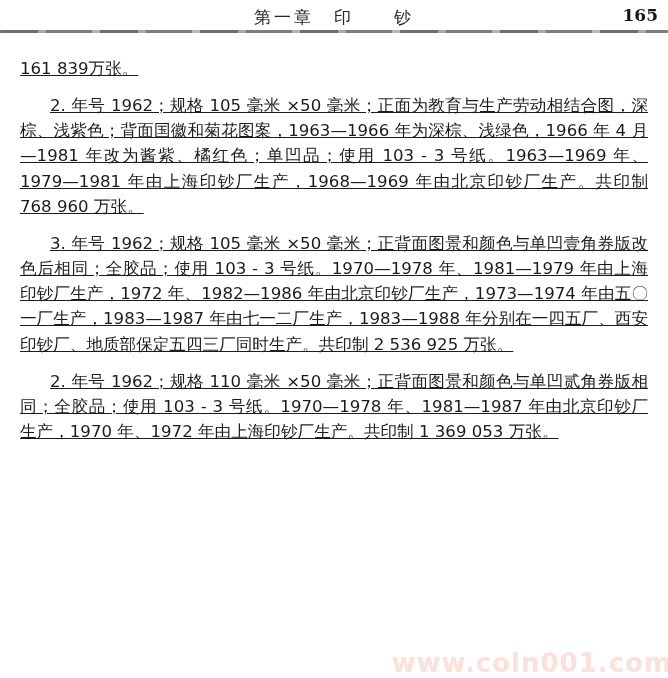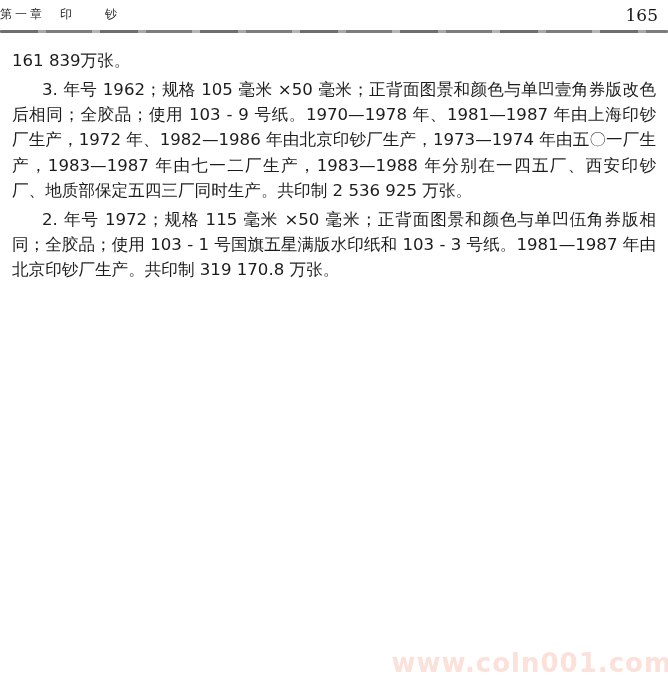--- a/index.html
+++ b/index.html
@@ -22,32 +22,32 @@
     top: 0;
     left: 0;
     right: 0;
     height: 31px;
   }
   .chapter-title {
     position: absolute;
     top: 6px;
     left: 0;
     width: 100%;
-    text-align: left;
-    font-size: 12px;
+    text-align: center;
+    font-size: 17px;
     letter-spacing: 3px;
     color: #262626;
     font-family: "DejaVu Serif", serif;
   }
   .folio {
     position: absolute;
     top: 5px;
     right: 10px;
     font-size: 17px;
-    font-weight: 400;
+    font-weight: 700;
     font-family: "DejaVu Serif", serif;
     color: #161616;
   }
   .head-rule {
     position: absolute;
     top: 30px;
     left: 0;
     width: 668px;
     height: 3px;
     background:
@@ -64,22 +64,23 @@
     top: 44px;
     left: 8px;
     width: 652px;
     font-size: 16.6px;
     line-height: 25.15px;
     text-align: justify;
     text-justify: inter-ideograph;
     color: #1c1c1c;
   }
   .body-text p {
-    margin: 4px;
+    margin: 12px;
     padding: 0;
+    text-decoration: underline;
   }
   .body-text p.indent {
     text-indent: 30px;
   }
   .body-text b.section-lead {
     font-weight: 700;
     letter-spacing: 1px;
   }
   
   .watermark {
@@ -101,19 +102,20 @@
 
   <div class="running-head">
     <div class="chapter-title">第一章　印　　钞</div>
     <div class="folio">165</div>
   </div>
 
   <div class="head-rule"></div>
 
   <div class="body-text">
       <p class="">161 839万张。</p>
-      <p class="indent">3. 年号 1962；规格 105 毫米 ×50 毫米；正背面图景和颜色与单凹壹角券版改色后相同；全胶品；使用 103 - 9 号纸。1970—1978 年、1981—1987 年由上海印钞厂生产，1972 年、1982—1986 年由北京印钞厂生产，1973—1974 年由五〇一厂生产，1983—1987 年由七一二厂生产，1983—1988 年分别在一四五厂、西安印钞厂、地质部保定五四三厂同时生产。共印制 2 536 925 万张。</p>
-      <p class="indent">2. 年号 1972；规格 115 毫米 ×50 毫米；正背面图景和颜色与单凹伍角券版相同；全胶品；使用 103 - 1 号国旗五星满版水印纸和 103 - 3 号纸。1981—1987 年由北京印钞厂生产。共印制 319 170.8 万张。</p>
+      <p class="indent">2. 年号 1962；规格 105 毫米 ×50 毫米；正面为教育与生产劳动相结合图，深棕、浅紫色；背面国徽和菊花图案，1963—1966 年为深棕、浅绿色，1966 年 4 月—1981 年改为酱紫、橘红色；单凹品；使用 103 - 3 号纸。1963—1969 年、1979—1981 年由上海印钞厂生产，1968—1969 年由北京印钞厂生产。共印制 768 960 万张。</p>
+      <p class="indent">3. 年号 1962；规格 105 毫米 ×50 毫米；正背面图景和颜色与单凹壹角券版改色后相同；全胶品；使用 103 - 3 号纸。1970—1978 年、1981—1979 年由上海印钞厂生产，1972 年、1982—1986 年由北京印钞厂生产，1973—1974 年由五〇一厂生产，1983—1987 年由七一二厂生产，1983—1988 年分别在一四五厂、西安印钞厂、地质部保定五四三厂同时生产。共印制 2 536 925 万张。</p>
+      <p class="indent">2. 年号 1962；规格 110 毫米 ×50 毫米；正背面图景和颜色与单凹贰角券版相同；全胶品；使用 103 - 3 号纸。1970—1978 年、1981—1987 年由北京印钞厂生产，1970 年、1972 年由上海印钞厂生产。共印制 1 369 053 万张。</p>
     </div>
 
   <div class="watermark" style="color: rgb(251, 225, 218);">www.coln001.com</div>
 
 </div>
 
 </body></html>

